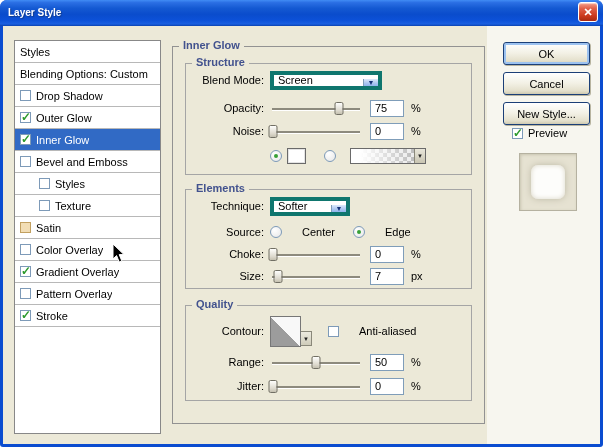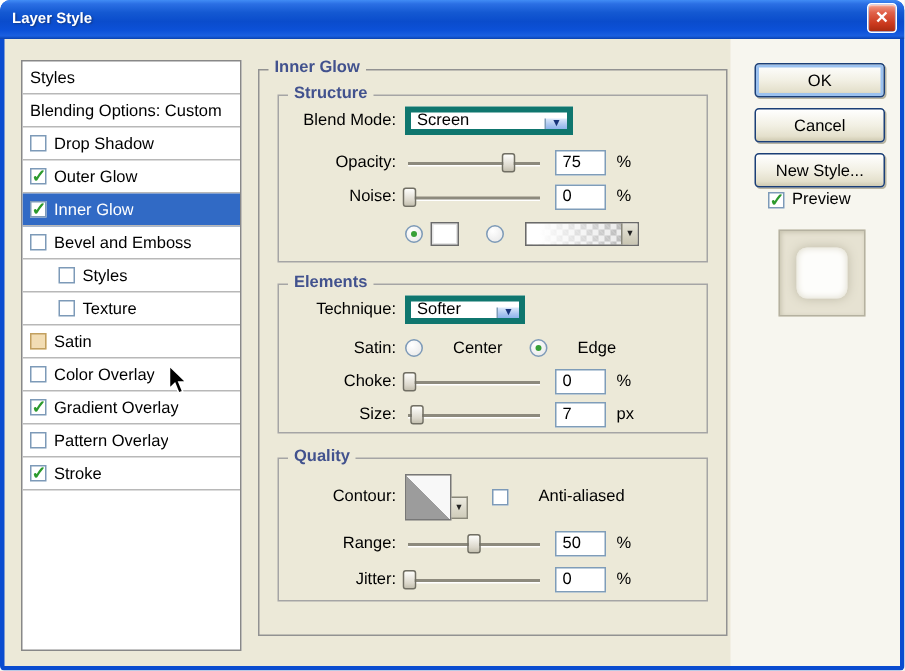--- a/index.html
+++ b/index.html
@@ -203,21 +203,21 @@
 
           <div class="frow" style="top:6px">
             <span class="flabel">Technique:</span>
             <div class="combo w80">
               <span class="combo-val">Softer</span>
               <span class="combo-arrow">▼</span>
             </div>
           </div>
 
           <div class="frow" style="top:32px">
-            <span class="flabel">Satin:</span>
+            <span class="flabel">Source:</span>
             <span class="radio"></span>
             <span class="rlabel">Center</span>
             <span class="radio gap18 on"></span>
             <span class="rlabel">Edge</span>
           </div>
 
           <div class="frow" style="top:54px">
             <span class="flabel">Choke:</span>
             <div class="slider">
               <div class="track"></div>

